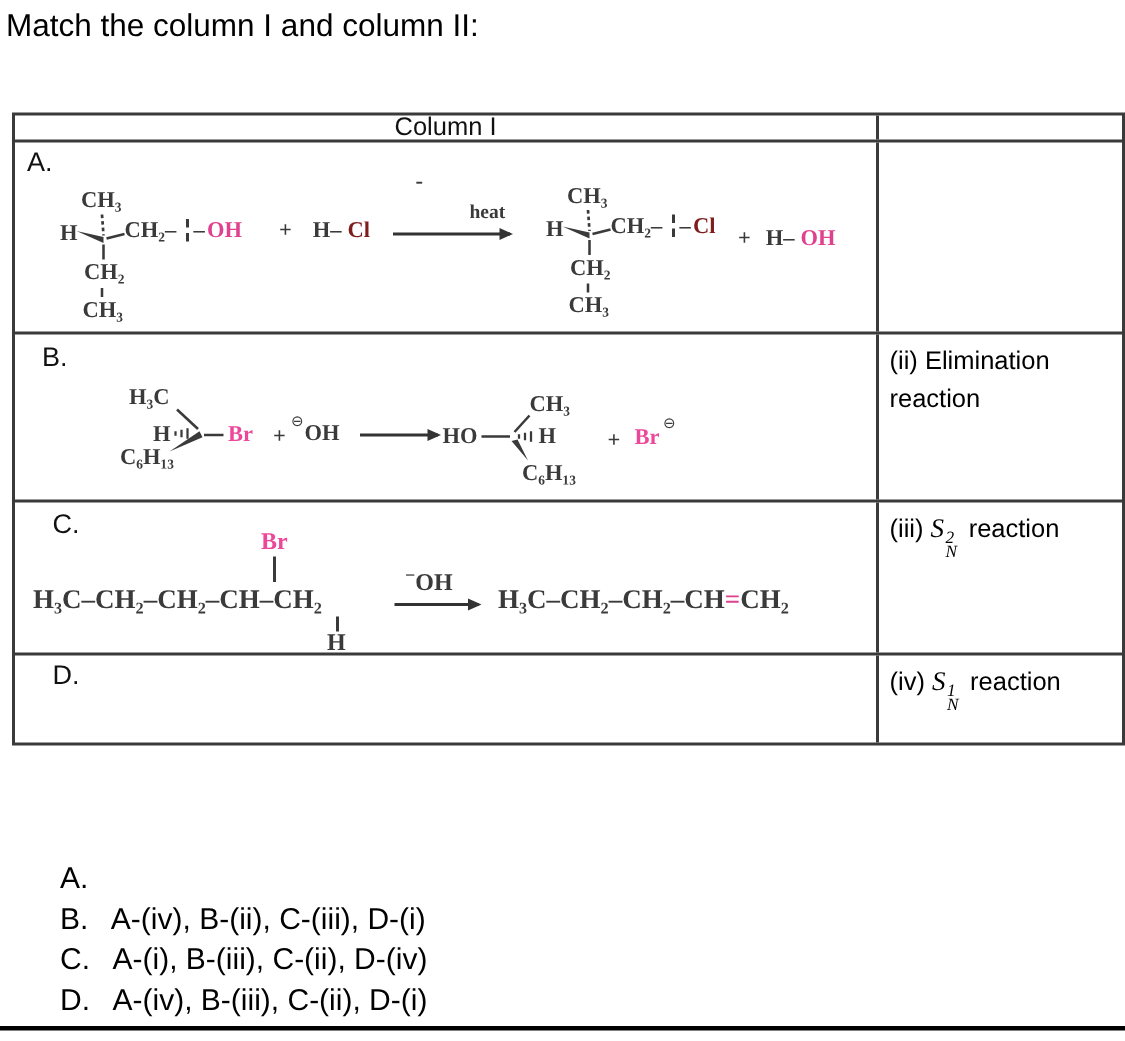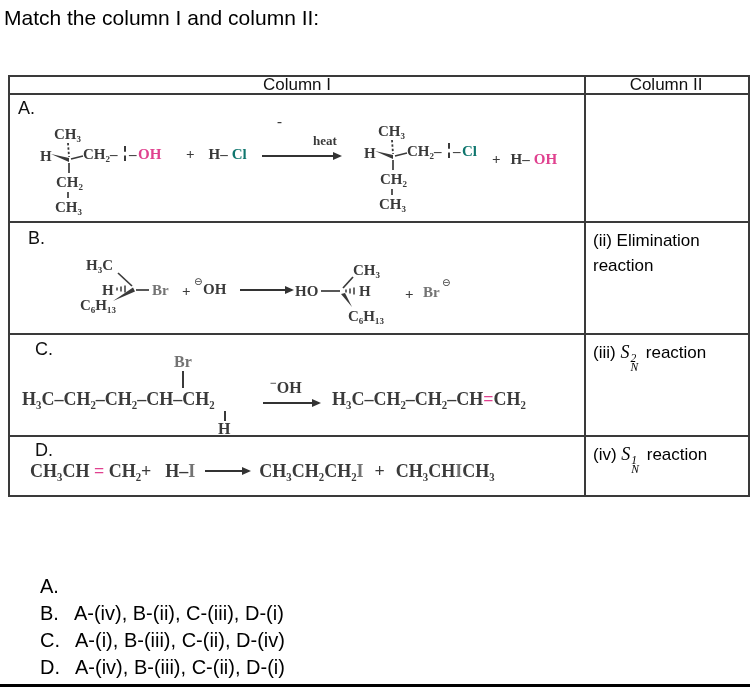--- a/index.html
+++ b/index.html
@@ -14,22 +14,22 @@
   .c2{position:relative;width:160px;}
   .hcell{display:flex;align-items:center;justify-content:center;font-size:17px;}
   .c2text{padding:5px 8px 0 7px;font-size:17px;line-height:25px;color:#000;}
   
   .chem{font-family:"Liberation Serif","DejaVu Serif",serif;font-weight:700;color:#3a3a3a;
         white-space:nowrap;line-height:1.1;font-size:15px;}
   .fs18{font-size:18px;}
   .fs16{font-size:16px;}
   .fs13{font-size:13px;margin-left:30px;}
   .pink{color:#e0418f;}
-  .green{color:#737373;}
-  .green-lt{color:#0f766e;}
+  .green{color:#ec4899;}
+  .green-lt{color:#7f1d1d;}
   .rowlabel{position:absolute;font-size:18px;color:#111;}
   
   .struct{position:absolute;}
   .struct svg{position:absolute;left:0;top:0;}
   .struct .chem{position:absolute;}
   .vbond{position:absolute;width:0;border-left:2px solid #3a3a3a;}
   .dashv{position:absolute;width:0;border-left:2px dashed #3a3a3a;height:15px;}
   .arrow{position:absolute;height:0;border-top:2px solid #333;}
   .arrow:after{content:"";position:absolute;right:-2px;top:-5px;width:0;height:0;
       border-left:9px solid #333;border-top:4px solid transparent;border-bottom:4px solid transparent;}
@@ -54,21 +54,20 @@
 <body>
 
 <div class="page">
 
   <div class="title">Match the column I and column II:</div>
 
   <div class="mtable">
 
     <div class="trow first" style="height:16px">
       <div class="c1 hcell">Column I</div>
-      <div class="c2 hcell">Column II</div>
     </div>
 
     <div class="trow" style="height:126px">
       <div class="c1">
         <div class="rowlabel" style="left:8px;top:3px">A.</div>
 
         <div class="struct" style="left:28px;top:31px;width:150px;height:96px">
           <svg width="150" height="96">
             <line x1="30" y1="17" x2="31" y2="31" stroke="#3a3a3a" stroke-width="1.8" stroke-dasharray="2.4,2"></line>
             <polygon points="13,28 31,32 31,36" fill="#3a3a3a"></polygon>
@@ -190,21 +189,20 @@
         <div class="c2text"><span>(iii) </span><span class="sn-s">S</span><span class="snwrap">
               <span>2</span>
               <span>N</span>
             </span><span> reaction</span></div>
       </div>
     </div>
 
     <div class="trow" style="height:58px">
       <div class="c1">
         <div class="rowlabel" style="left:25px;top:3px">D.</div>
-        <span class="chem fs18" style="position:absolute;left:20px;top:25px"><span>CH₃CH </span><span class="pink">=</span><span> CH₂+</span><span style="margin-left:14px">H–</span><span class="green">I</span><span class="flow-arrow"></span><span>CH₃CH₂CH₂</span><span class="green">I</span><span style="margin:0 11px">+</span><span>CH₃CH</span><span class="green">I</span><span>CH₃</span></span>
       </div>
       <div class="c2">
         <div class="c2text"><span>(iv) </span><span class="sn-s">S</span><span class="snwrap">
               <span>1</span>
               <span>N</span>
             </span><span> reaction</span></div>
       </div>
     </div>
 
   </div>

